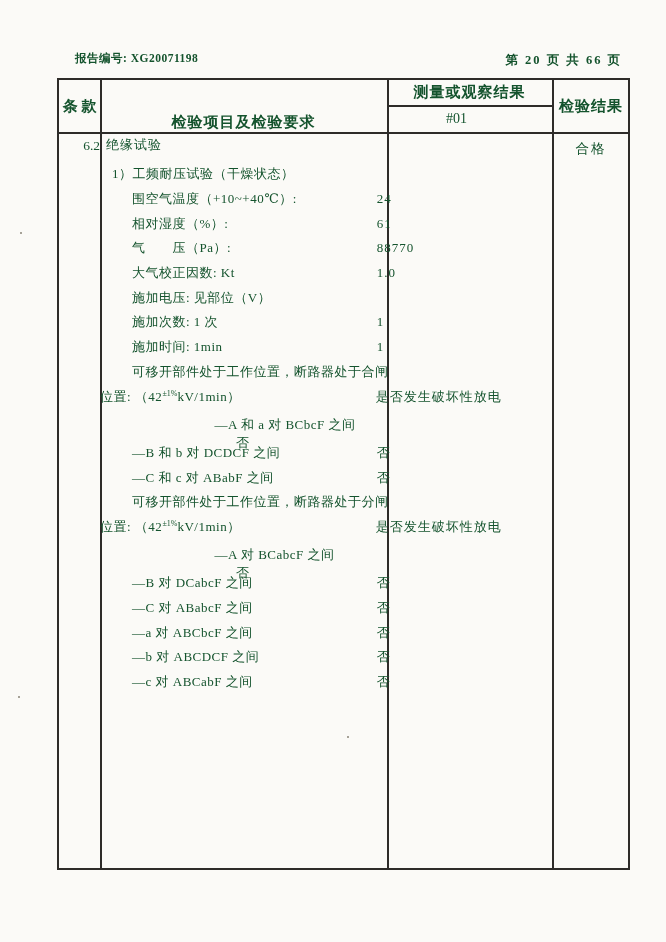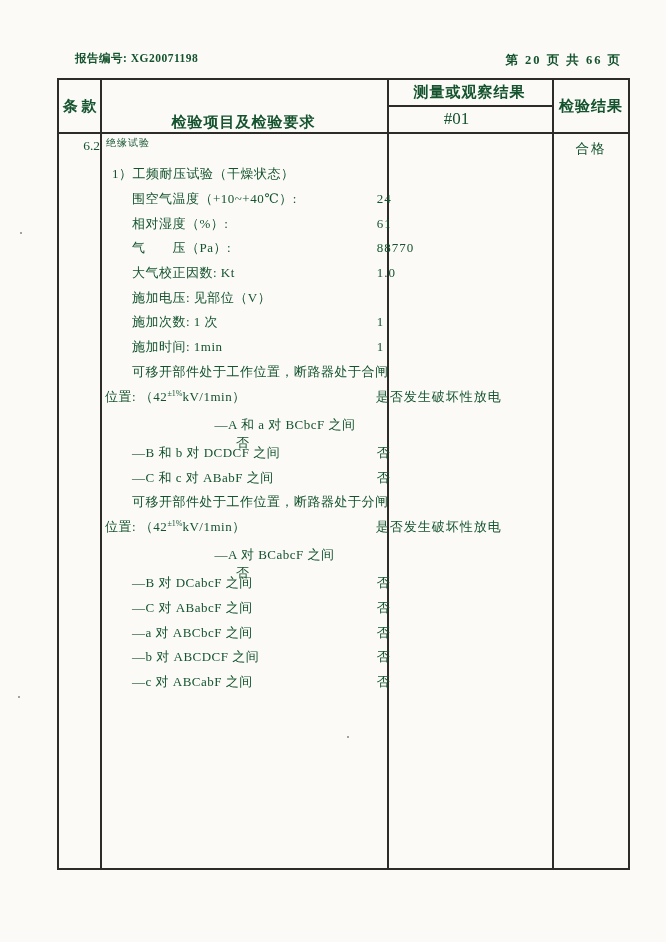--- a/index.html
+++ b/index.html
@@ -23,32 +23,32 @@
   .vline.v3{left:493px;}
   .hline{position:absolute;height:1.5px;background:#2e2c29;}
   .hline.header-bottom{left:0;right:0;top:52px;}
   .hline.subheader{left:328px;width:165px;top:25px;}
 
   .hcell{position:absolute;display:flex;align-items:center;justify-content:center;
          font-weight:700;font-size:15px;letter-spacing:1px;}
   .hcell.clause-h{left:0;width:41px;top:0;height:52px;letter-spacing:0;}
   .hcell.item-h{left:41px;width:287px;top:16px;height:52px;}
   .hcell.resgroup-h{left:328px;width:165px;top:0;height:25px;}
-  .hcell.ressub-h{left:328px;width:139px;top:25px;height:27px;font-weight:400;font-size:17px;letter-spacing:0;}
+  .hcell.ressub-h{left:328px;width:139px;top:25px;height:27px;font-weight:400;font-size:14px;letter-spacing:0;}
   .hcell.verdict-h{left:493px;width:78px;top:0;height:52px;}
 
   .clause-cell{position:absolute;left:0;width:41px;top:58px;text-align:right;font-size:13.5px;}
   .verdict-cell{position:absolute;left:493px;width:78px;top:60px;text-align:center;font-size:13.5px;letter-spacing:2px;}
-  .section-title{position:absolute;left:47px;top:56px;font-size:10px;letter-spacing:1px;}
+  .section-title{position:absolute;left:47px;top:56px;font-size:13px;letter-spacing:1px;}
 
   .rows-box{position:absolute;left:41px;top:82px;width:452px;}
   .trow{display:flex;height:24.7px;align-items:center;font-size:13px;}
   .trow.gap{margin-top:7px;flex-direction:column;}
   .cell-item{width:287px;box-sizing:border-box;white-space:nowrap;letter-spacing:.5px;}
-  .indent-0 .cell-item{padding-left:5px;}
+  .indent-0 .cell-item{}
   .indent-1 .cell-item{padding-left:12px;}
   .indent-2 .cell-item{padding-left:32px;}
   .cell-value{width:192px;text-align:left;letter-spacing:1px;margin-left:12px;}
   sup{font-size:8px;letter-spacing:0;}
 
   .speck{position:absolute;background:#8a8578;border-radius:50%;}
 </style>
 </head>
 <body>
 

